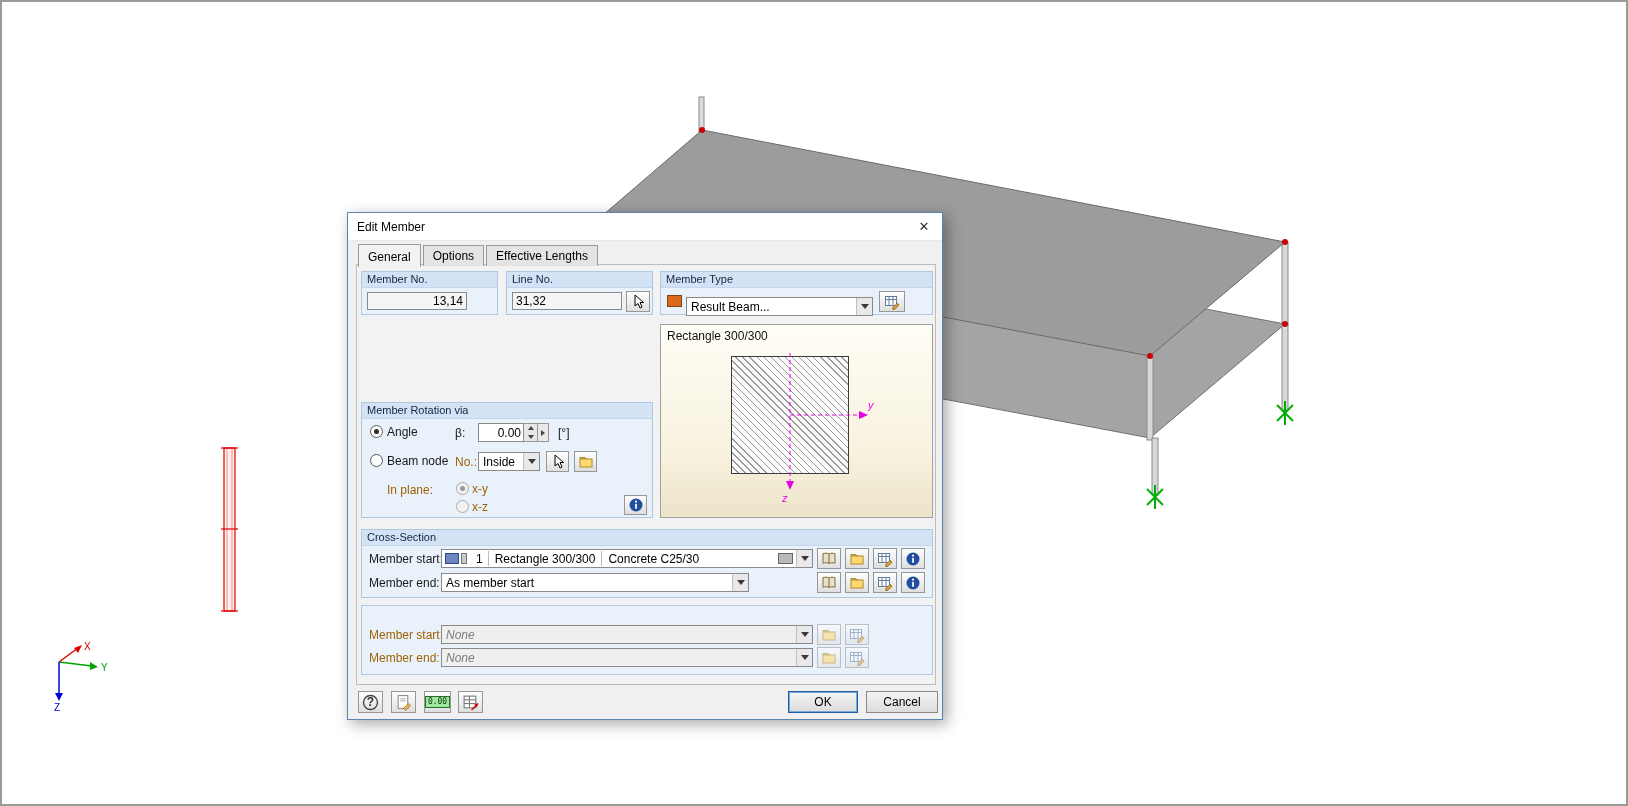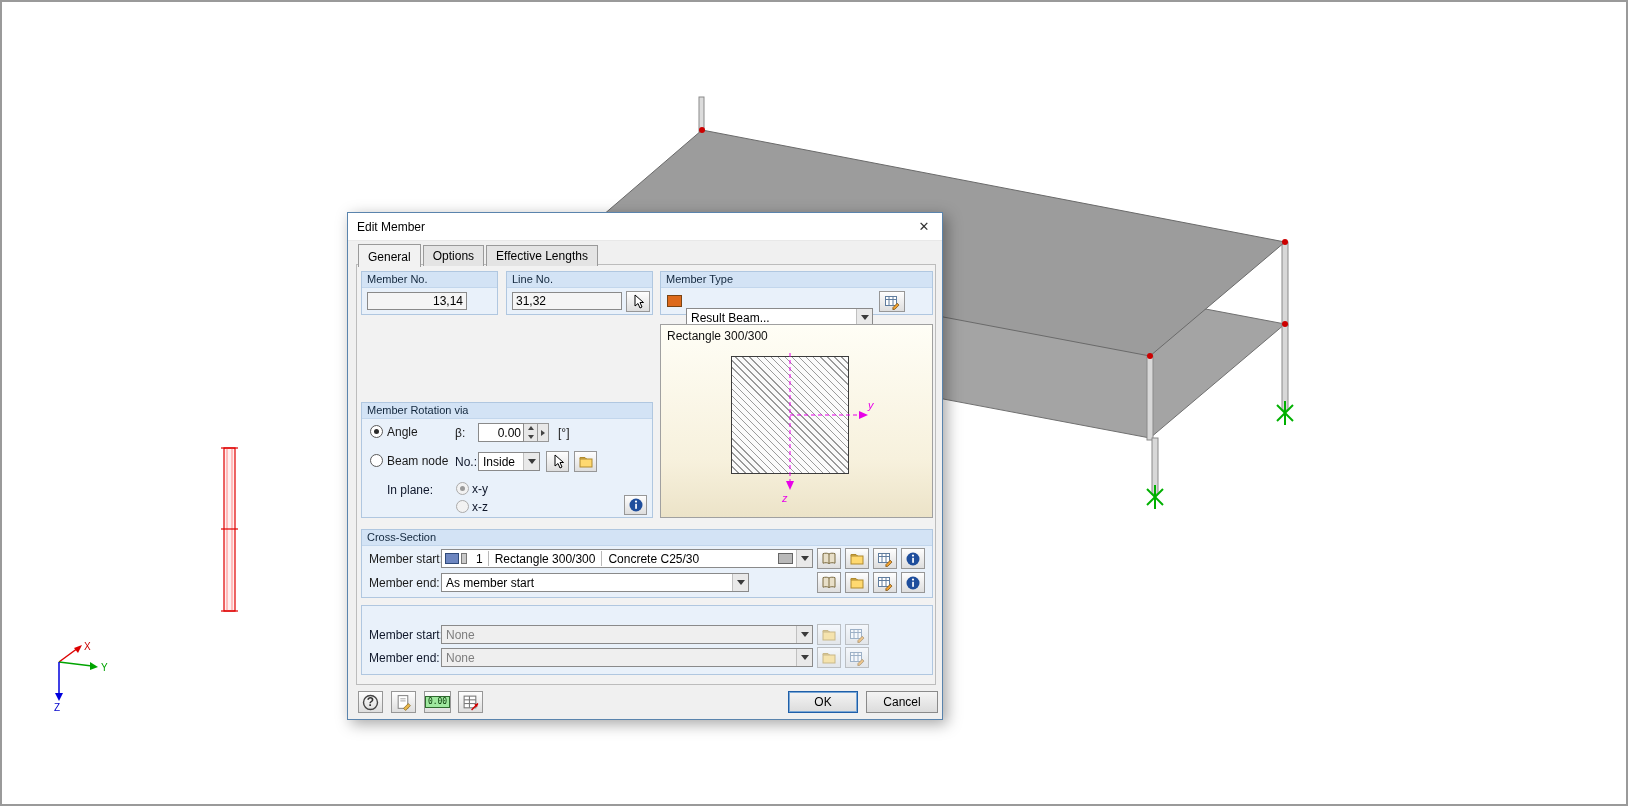--- a/index.html
+++ b/index.html
@@ -16,31 +16,31 @@
   .close-btn { position:absolute; right:3px; top:3px; width:30px; height:22px; text-align:center; line-height:22px; font-size:13px; color:#333; cursor:pointer; }
 
   .tabs { position:absolute; left:10px; top:31px; display:flex; align-items:flex-end; z-index:3; }
   .tab { padding:3px 9px; border:1px solid #9a9a9a; border-bottom:none; background:#e4e4e4; font-size:12px; margin-right:2px; }
   .tab.active { background:#f2f2f2; padding-top:5px; margin-bottom:-1px; }
   .tabpage { position:absolute; left:8px; top:51px; width:580px; height:421px; border:1px solid #bcbcbc; background:#f2f2f2; z-index:1; }
 
   .group { position:absolute; border:1px solid #b0c7e0; background:#e9f1fa; z-index:2; }
   .group-title { height:16px; background:#d3e3f5; font-size:11px; line-height:15px; padding-left:5px; color:#11263c; border-bottom:1px solid #c2d6ec; }
   .lbl { position:absolute; font-size:12px; color:#1a1a1a; white-space:nowrap; }
-  .lbl.dim { color:#0f172a; }
+  .lbl.dim { color:#a16207; }
 
   .tb { position:absolute; border:1px solid #8a8a8a; background:#f5f5f5; font-size:12px; padding:1px 3px; font-family:"Liberation Sans",sans-serif; }
   textarea.tb { resize:none; overflow:hidden; line-height:14px; }
 
   .combo { position:absolute; border:1px solid #8a8a8a; background:#ffffff; display:flex; align-items:center; font-size:12px; overflow:hidden; }
   .combo .txt { flex:1; padding:0 4px; white-space:nowrap; overflow:hidden; }
   .combo .arrowbox { width:16px; align-self:stretch; background:#e9e9e9; border-left:1px solid #c0c0c0; display:flex; align-items:center; justify-content:center; }
   .tri-down { width:0; height:0; border:4px solid transparent; border-top:5px solid #3a3a3a; margin-top:4px; }
   .combo.disabled { background:#efefef; }
-  .combo.disabled .txt { color:#7e7e7e; }
+  .combo.disabled .txt { color:#7e7e7e;font-style:italic; }
 
   .ibtn { position:absolute; width:24px; height:21px; background:linear-gradient(#fefefe,#dedede); border:1px solid #979797; display:flex; align-items:center; justify-content:center; cursor:pointer; }
   .ibtn svg { width:16px; height:16px; }
   .ibtn.dim { opacity:.55; }
 
   .radio { position:absolute; width:13px; height:13px; border-radius:50%; border:1px solid #5a5a5a; background:#fff; }
   .radio.sel::after { content:""; position:absolute; left:3px; top:3px; width:5px; height:5px; border-radius:50%; background:#2b2b2b; }
   .radio.dis { border-color:#ababab; background:#f2f2f2; }
   .radio.dis.sel::after { background:#9a9a9a; }
 
@@ -156,21 +156,21 @@
       <div class="ibtn" style="left:119px;top:19px">
         <svg viewBox="0 0 16 16">
           <path d="M5 1 L5 12 L8 9.5 L10 14 L12 13 L10 8.5 L13.5 8.5 Z" fill="#fff" stroke="#000" stroke-width="1"></path>
         </svg>
       </div>
     </div>
 
     <div class="group" style="left:312px;top:58px;width:273px;height:44px">
       <div class="group-title">Member Type</div>
       <span class="swatch" style="position:absolute;left:6px;top:23px;width:15px;height:12px;background:#DD6A1C;border-color:#7a4414"></span>
-      <div class="combo" style="left:25px;top:36px;width:187px;height:19px">
+      <div class="combo" style="left:25px;top:25px;width:187px;height:19px">
         <span class="txt">Result Beam...</span>
         <span class="arrowbox">
             <span class="tri-down"></span>
           </span>
       </div>
       <div class="ibtn" style="left:218px;top:19px;width:26px">
         <svg viewBox="0 0 16 16">
           <rect x="1.5" y="2.5" width="11" height="9" fill="#fff" stroke="#607d9e"></rect>
           <line x1="1.5" y1="5.5" x2="12.5" y2="5.5" stroke="#607d9e"></line>
           <line x1="5" y1="2.5" x2="5" y2="11.5" stroke="#607d9e"></line>

